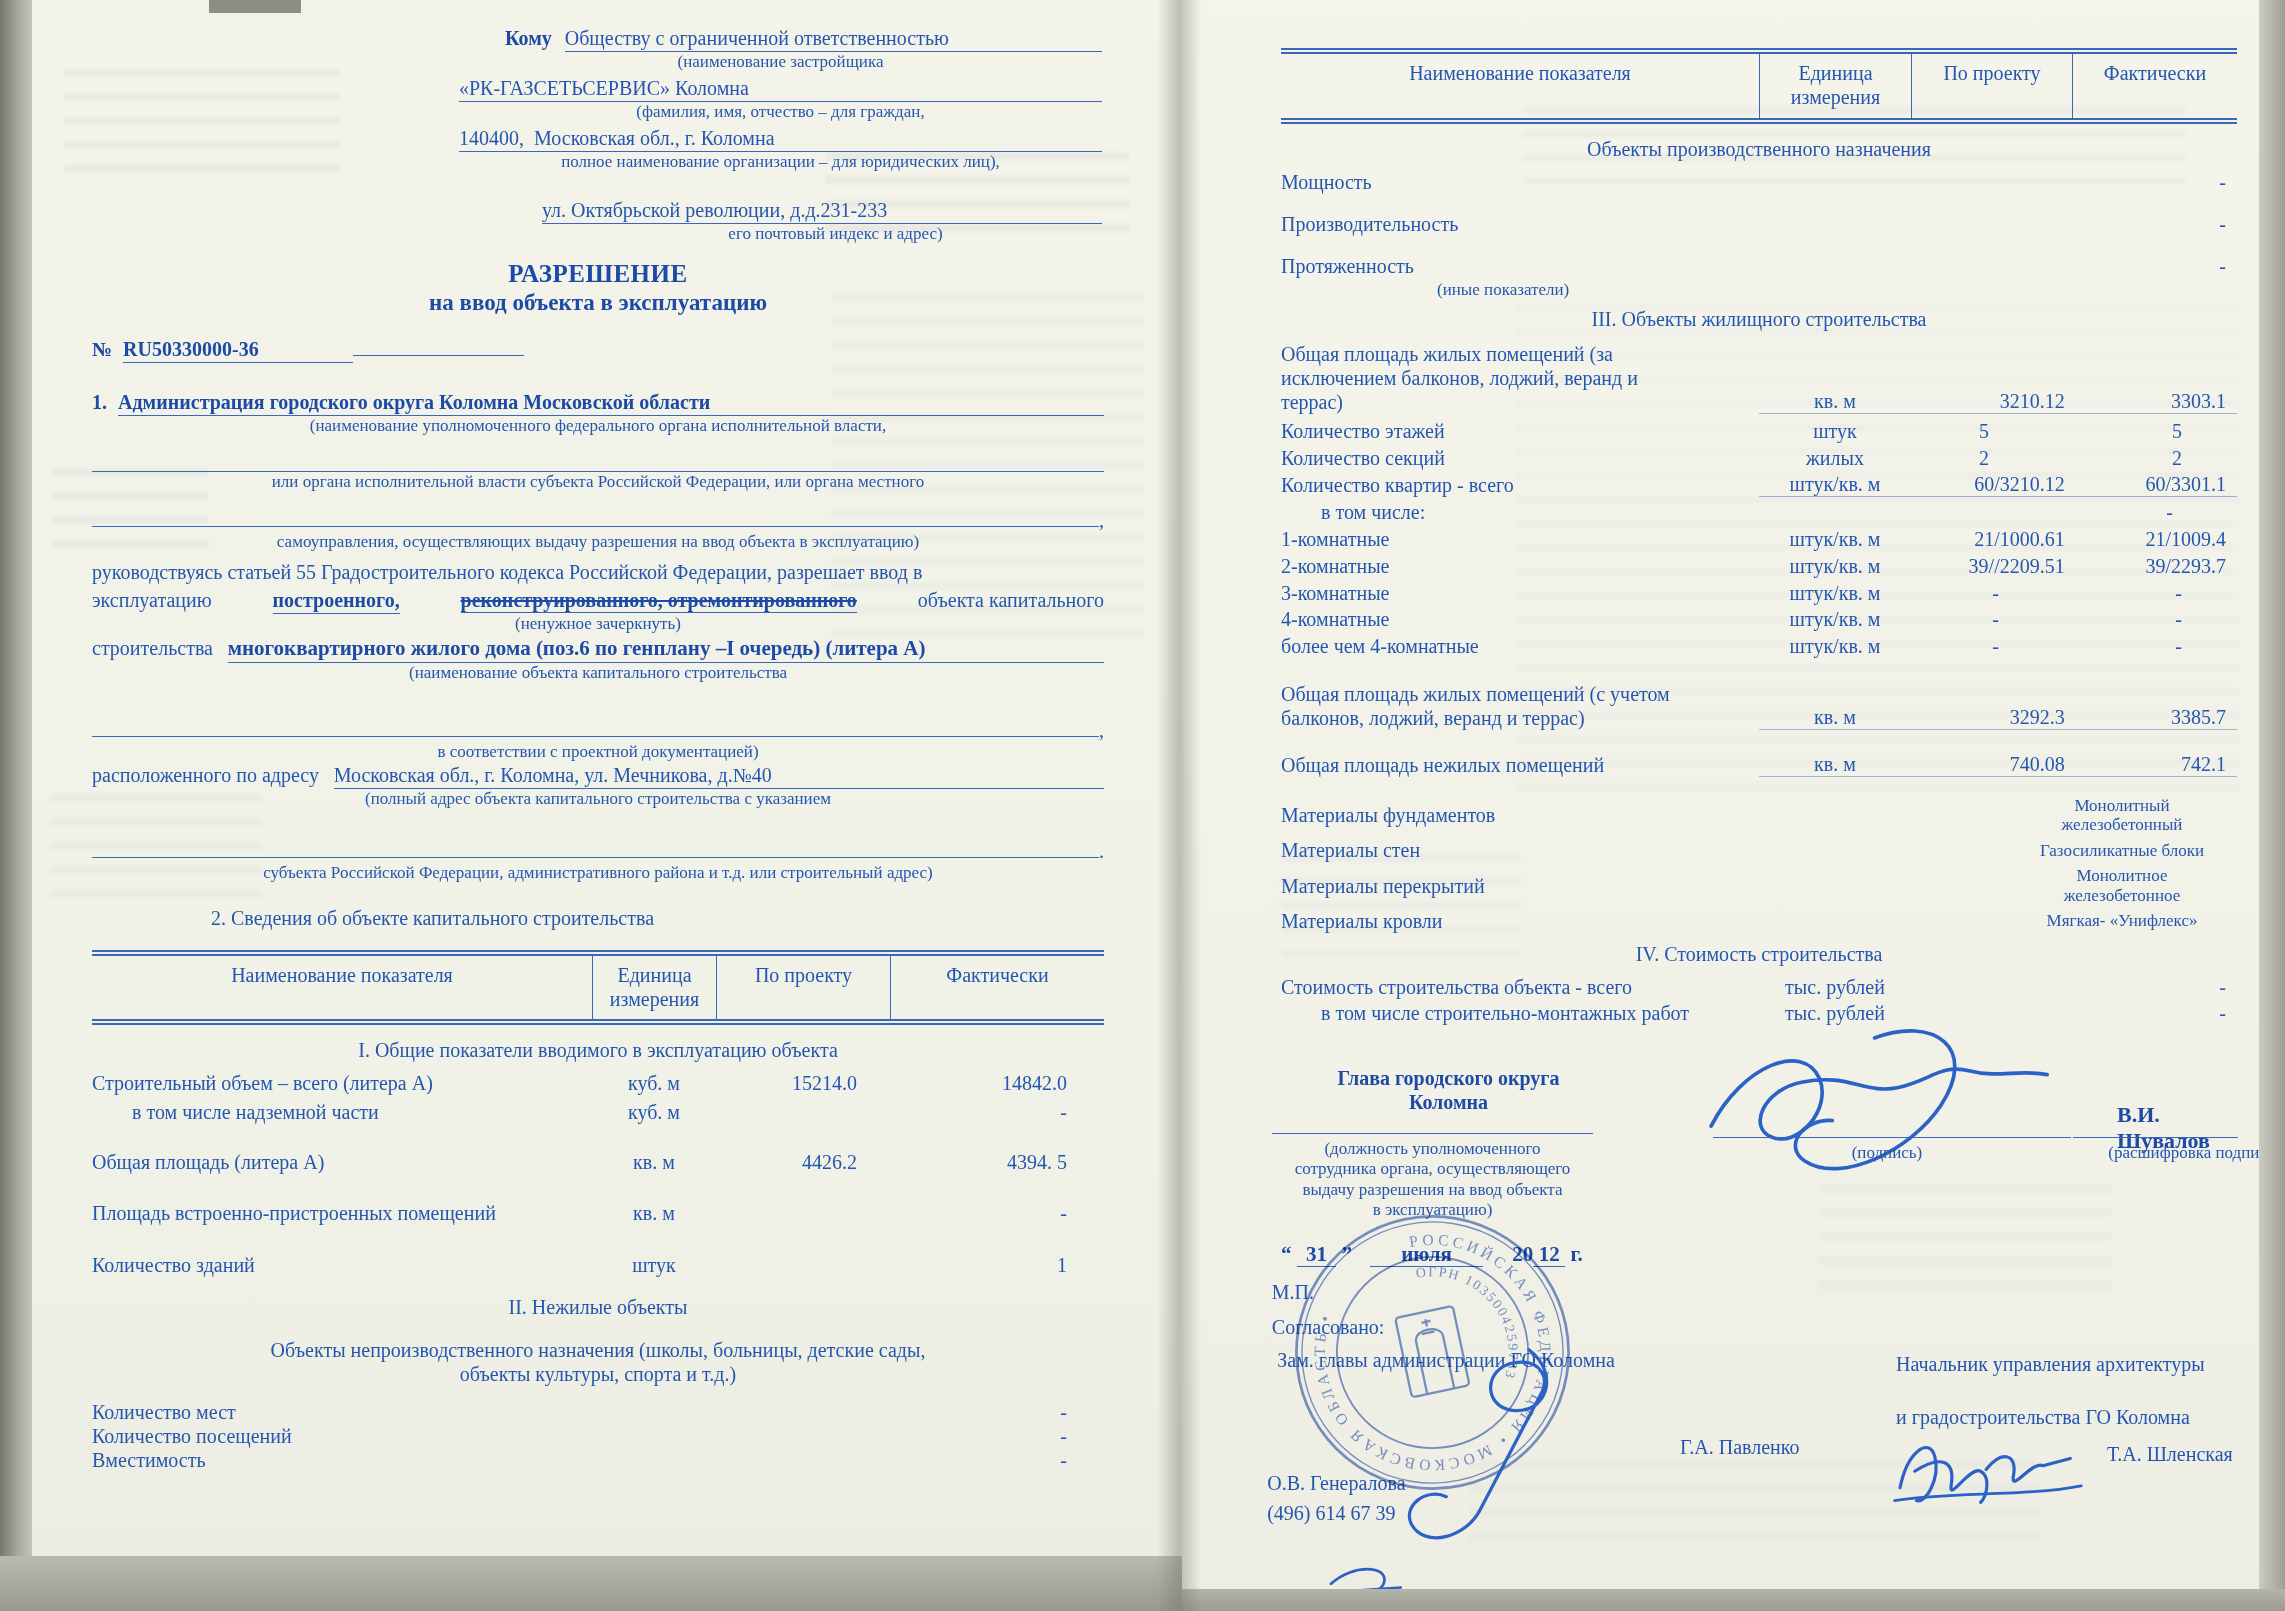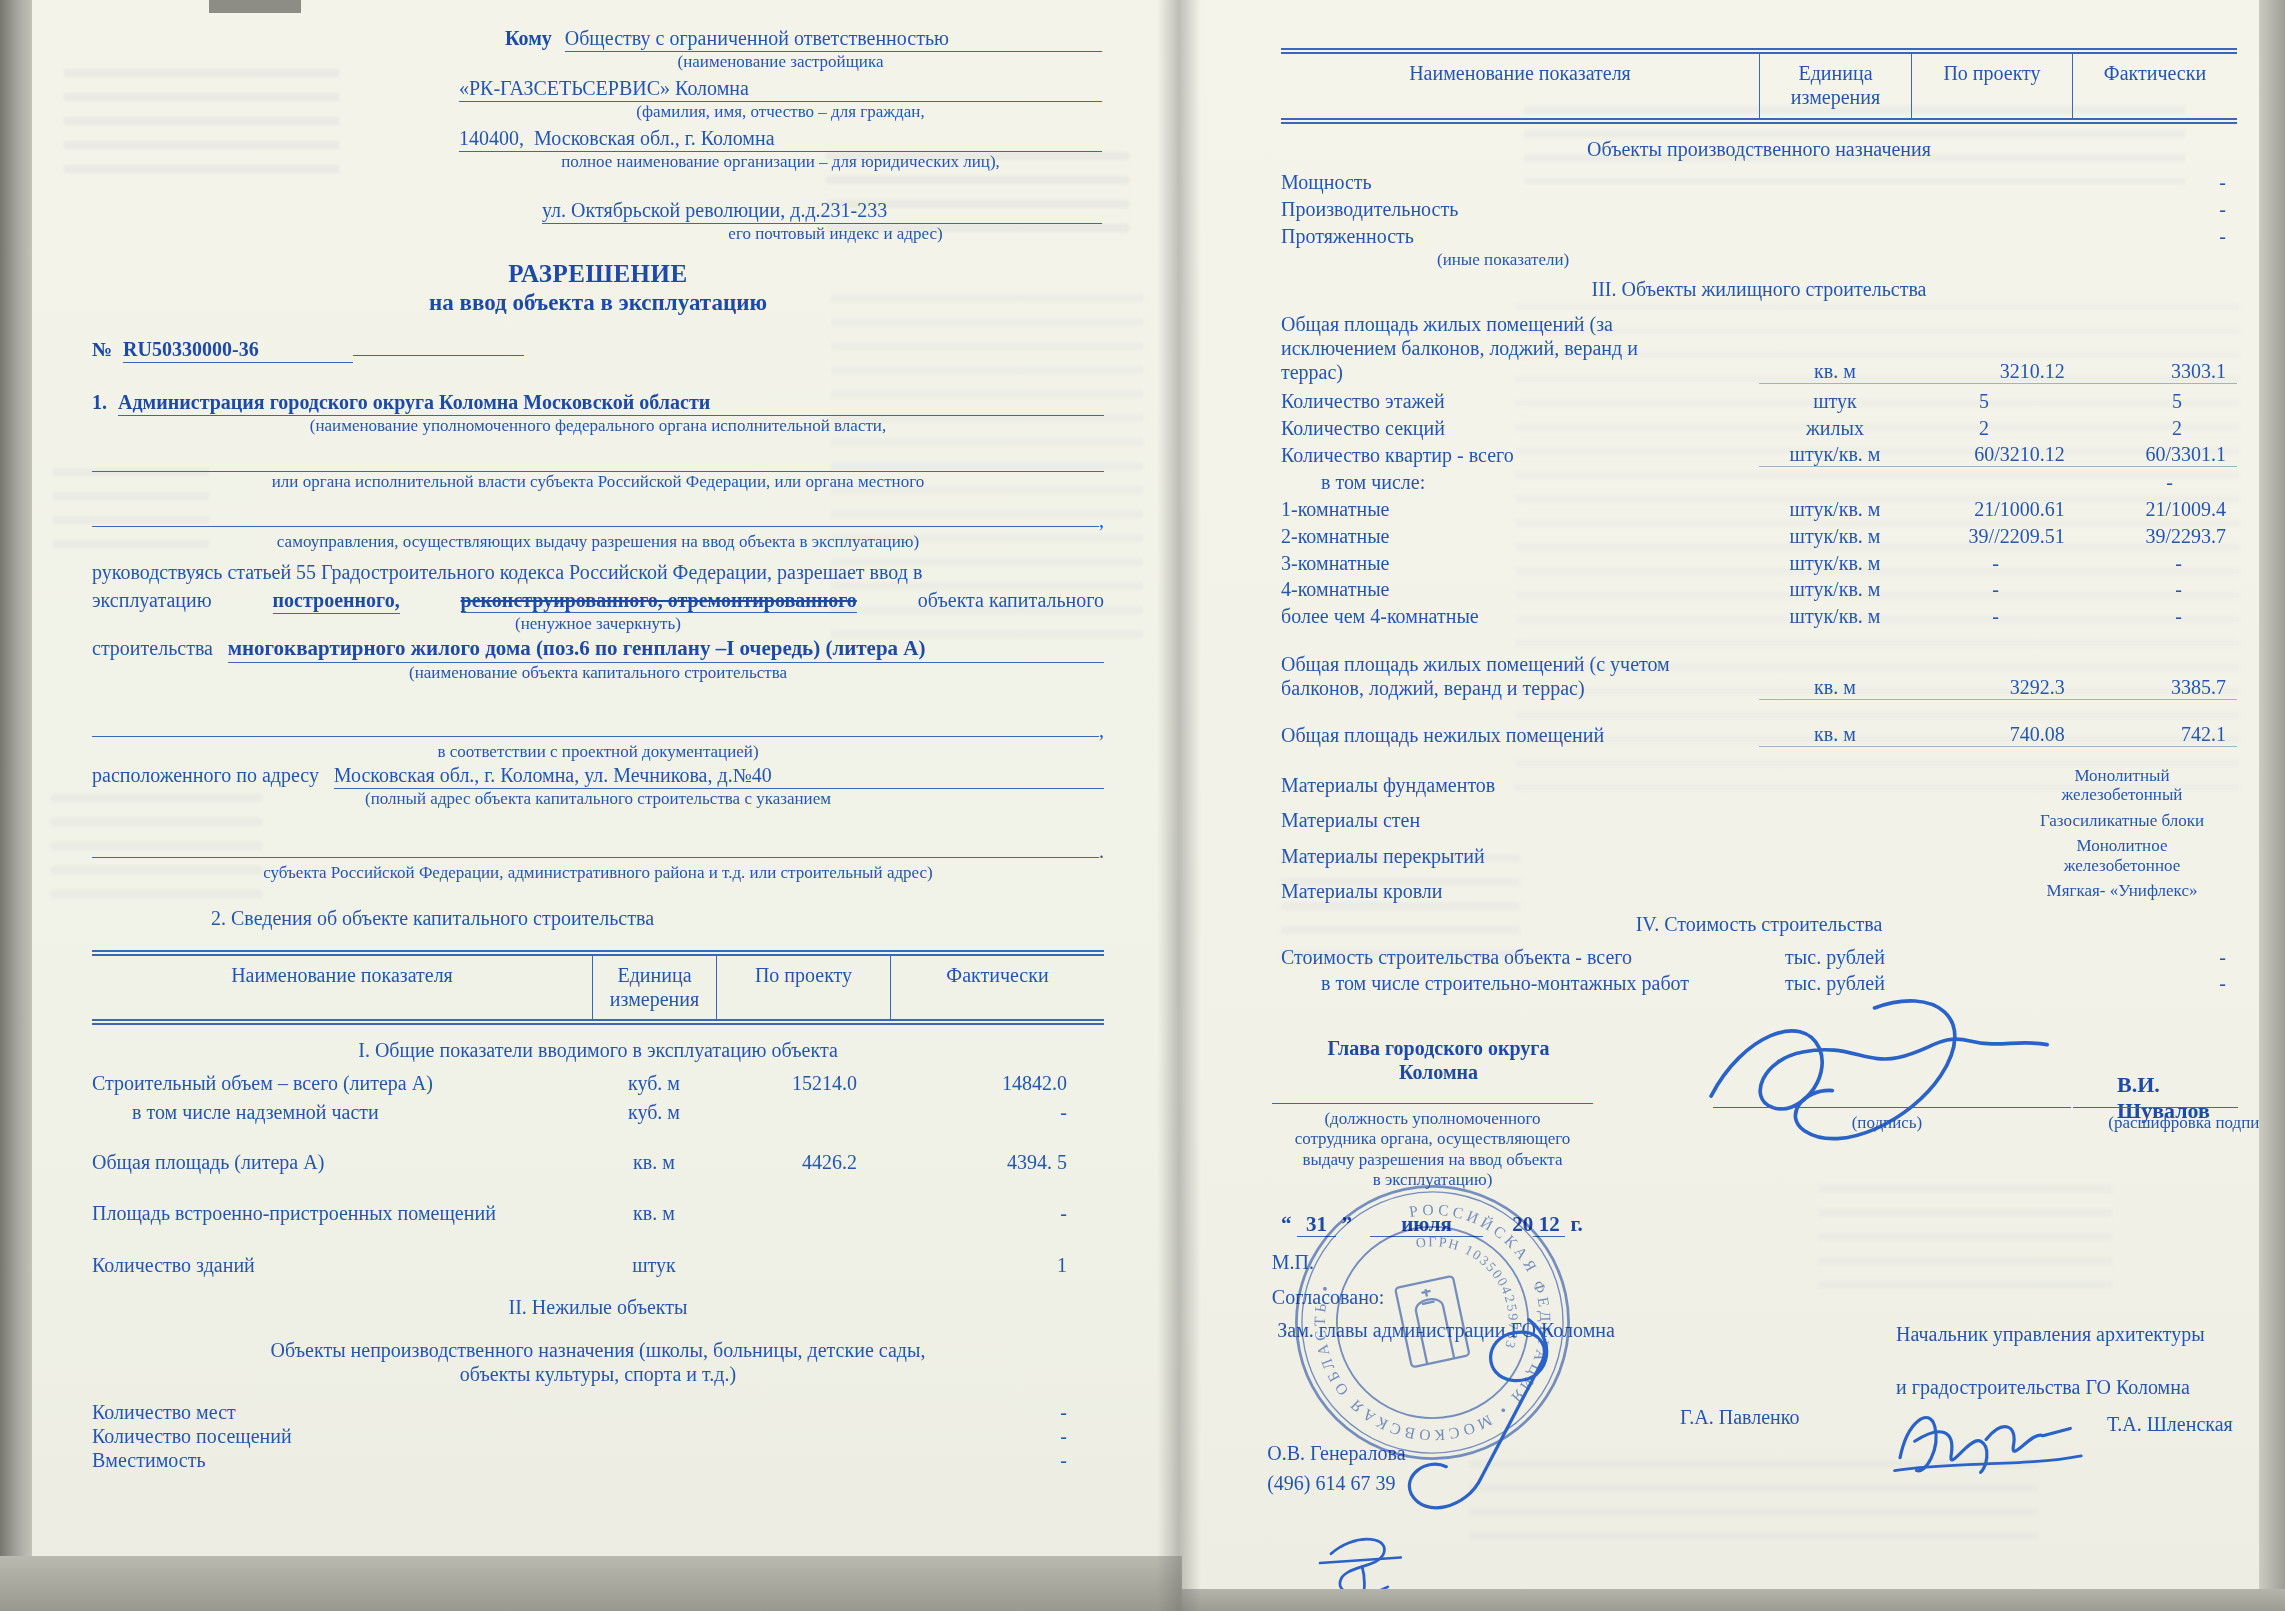--- a/index.html
+++ b/index.html
@@ -235,21 +235,21 @@
       </div>
 
       <div class="center sec">Объекты производственного назначения</div>
 
       <div class="trow rt" style="margin:1.8px 0;">
         <span>Мощность</span>
         <span class="unit"></span>
           <span class="proj"></span>
         <span class="fact">-</span>
       </div>
-      <div class="trow rt" style="margin:3px 0;">
+      <div class="trow rt" style="margin:18px 0;">
         <span>Производительность</span>
         <span class="unit"></span>
           <span class="proj"></span>
         <span class="fact">-</span>
       </div>
       <div class="trow rt" style="margin:1.8px 0;">
         <span>Протяженность</span>
         <span class="unit"></span>
           <span class="proj"></span>
         <span class="fact">-</span>
@@ -381,21 +381,21 @@
       </div>
       <div class="trow rt" style="margin:1.8px 0;">
         <span class="indent1">в том числе строительно-монтажных работ</span>
         <span class="unit">тыс. рублей</span>
         <span class="proj"></span>
         <span class="fact">-</span>
       </div>
 
       <div class="sig-area">
 
-        <div class="abs b center" style="left:6px; top:16.5px; width:303px;text-align:center;">
+        <div class="abs b center" style="left:16px; top:16.5px; width:303px;text-align:center;">
           <span class="mline">Глава городского округа</span>
           <span class="mline">Коломна</span>
         </div>
         <div class="abs sigline" style="left:-9.2px; top:84px; width:321px;"></div>
         <div class="abs hint center" style="left:-23px; top:90px; width:349px;">
           <span class="mline">(должность уполномоченного</span>
           <span class="mline">сотрудника органа, осуществляющего</span>
           <span class="mline">выдачу разрешения на ввод объекта</span>
           <span class="mline">в эксплуатацию)</span>
         </div>

